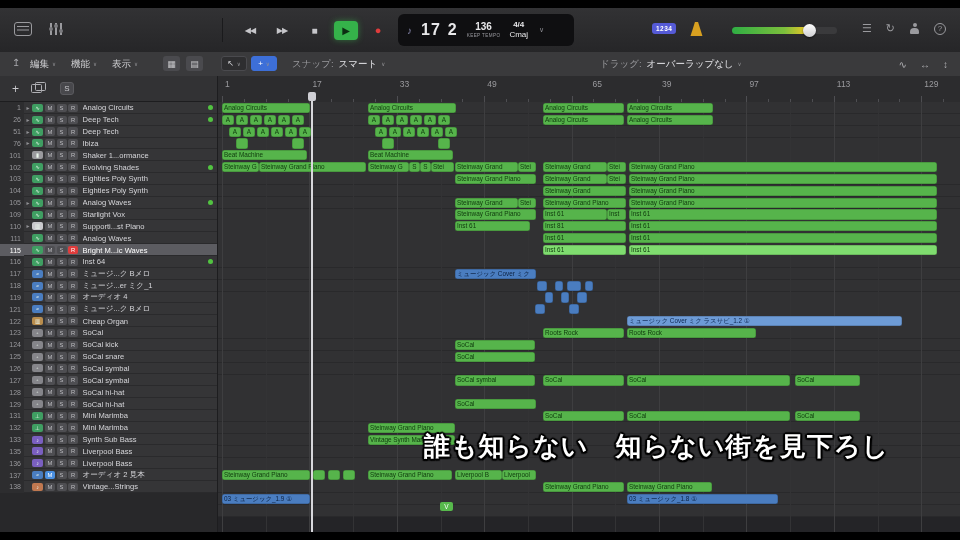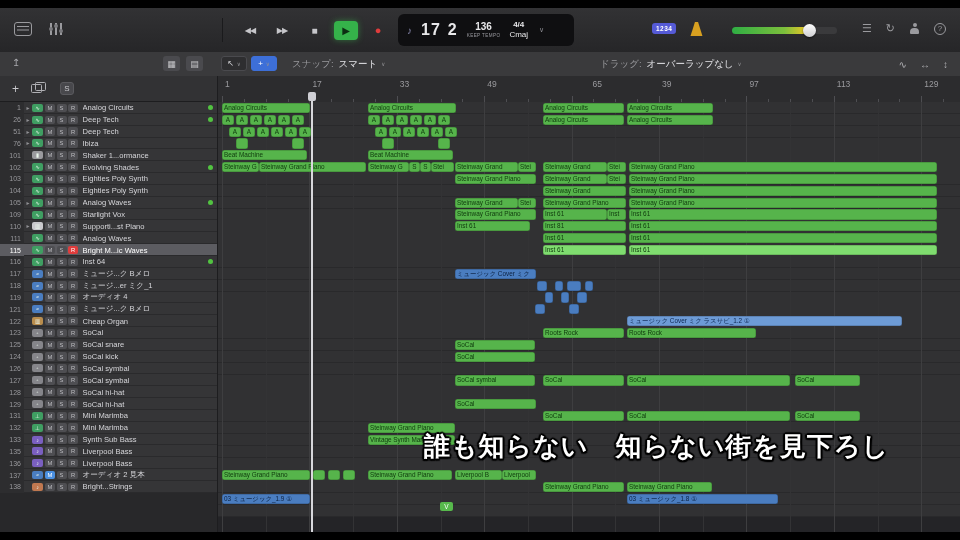--- a/index.html
+++ b/index.html
@@ -170,20 +170,34 @@
     <div class="cb-right">
       <span>☰</span>
       <span>↻</span>
       <span class="user-ic"></span>
       <span class="help-ic">?</span>
     </div>
   </div>
 
   <div class="toolbar">
     <span class="tb-up">↥</span>
+    <div class="tb-menus">
+      <span class="tb-menu">
+          <span>編集</span>
+          <span class="tb-chev">∨</span>
+        </span>
+      <span class="tb-menu">
+          <span>機能</span>
+          <span class="tb-chev">∨</span>
+        </span>
+      <span class="tb-menu">
+          <span>表示</span>
+          <span class="tb-chev">∨</span>
+        </span>
+    </div>
     <div class="tb-grid">
       <span class="tb-gbtn">▦</span>
       <span class="tb-gbtn">▤</span>
     </div>
     <div class="tb-tools">
       <span class="tb-tool">
           <span>↖</span>
           <span class="tb-chev">∨</span>
         </span>
       <span class="tb-tool active">
@@ -444,36 +458,36 @@
       <div class="track-row">
         <div class="t-num">123</div>
         <div class="t-chev"></div>
         <div class="t-icon" style="background: rgb(133, 133, 138);">◦</div>
         <div class="t-btn">M</div>
         <div class="t-btn">S</div>
         <div class="t-btn">R</div>
         <div class="t-name">SoCal</div>
       </div>
       <div class="track-row">
+        <div class="t-num">124</div>
+        <div class="t-chev"></div>
+        <div class="t-icon" style="background: rgb(133, 133, 138);">◦</div>
+        <div class="t-btn">M</div>
+        <div class="t-btn">S</div>
+        <div class="t-btn">R</div>
+        <div class="t-name">SoCal  kick</div>
+      </div>
+      <div class="track-row">
         <div class="t-num">125</div>
         <div class="t-chev"></div>
         <div class="t-icon" style="background: rgb(133, 133, 138);">◦</div>
         <div class="t-btn">M</div>
         <div class="t-btn">S</div>
         <div class="t-btn">R</div>
         <div class="t-name">SoCal snare</div>
-      </div>
-      <div class="track-row">
-        <div class="t-num">124</div>
-        <div class="t-chev"></div>
-        <div class="t-icon" style="background: rgb(133, 133, 138);">◦</div>
-        <div class="t-btn">M</div>
-        <div class="t-btn">S</div>
-        <div class="t-btn">R</div>
-        <div class="t-name">SoCal  kick</div>
       </div>
       <div class="track-row">
         <div class="t-num">126</div>
         <div class="t-chev"></div>
         <div class="t-icon" style="background: rgb(133, 133, 138);">◦</div>
         <div class="t-btn">M</div>
         <div class="t-btn">S</div>
         <div class="t-btn">R</div>
         <div class="t-name">SoCal symbal</div>
       </div>
@@ -558,21 +572,21 @@
         <div class="t-btn">R</div>
         <div class="t-name">オーディオ 2  見本</div>
       </div>
       <div class="track-row">
         <div class="t-num">138</div>
         <div class="t-chev"></div>
         <div class="t-icon" style="background: rgb(192, 120, 80);">♪</div>
         <div class="t-btn">M</div>
         <div class="t-btn">S</div>
         <div class="t-btn">R</div>
-        <div class="t-name">Bright...Strings</div>
+        <div class="t-name">Vintage...Strings</div>
       </div>
     </div>
 
   <div class="arrange" id="arrange">
     <div class="stripes"></div>
     <div class="below"></div>
     <div class="marker-v">V</div>
   <div class="gline major" style="left: 4px;"></div>
       <div class="gline minor" style="left: 47.7px;"></div>
       <div class="gline major" style="left: 91.4px;"></div>

